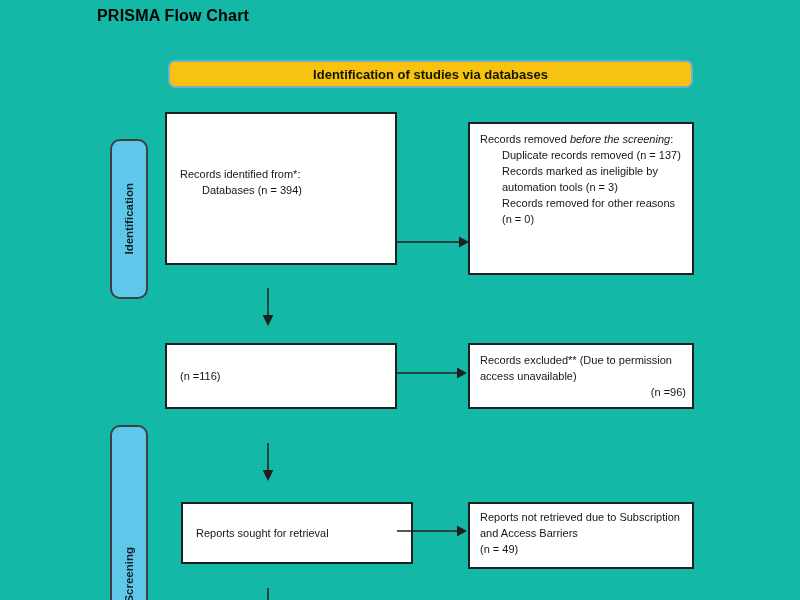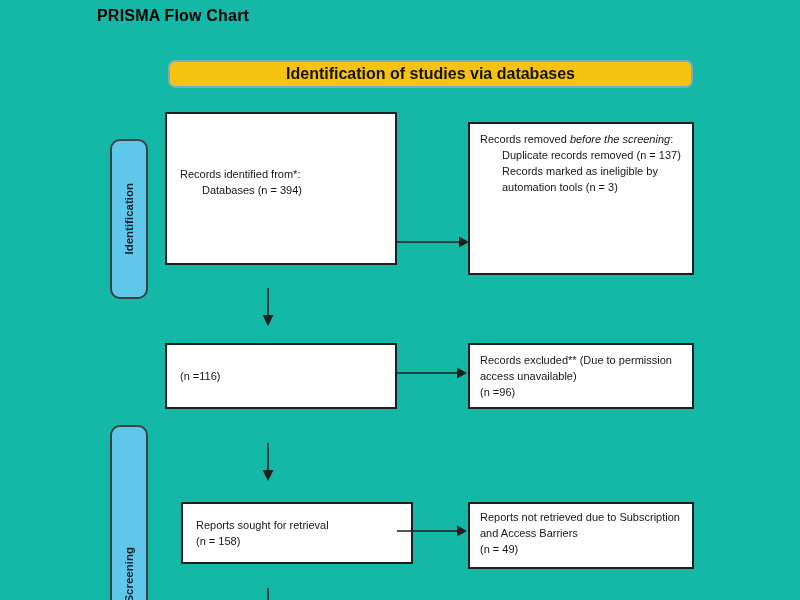--- a/index.html
+++ b/index.html
@@ -22,21 +22,21 @@
     font-size:16px;font-weight:bold;letter-spacing:.2px;color:#000;
   }
   .banner{
     position:absolute;left:168px;top:60px;width:525px;height:28px;
     background:var(--banner-fill);
     border:2px solid var(--banner-border);
     border-radius:7px;
     display:flex;align-items:center;justify-content:center;
     box-sizing:border-box;
   }
-  .banner-label{font-size:16px;font-weight:bold;color:#141400;}
+  .banner-label{font-size:13px;font-weight:bold;color:#141400;}
   .stage-tab{
     position:absolute;left:110px;width:38px;
     background:var(--stage-fill);
     border:2px solid var(--stage-border);
     border-radius:10px;
     box-sizing:border-box;
     display:flex;align-items:center;justify-content:center;
   }
   .stage-tab .vtext{
     writing-mode:vertical-rl;transform:rotate(180deg);
@@ -54,21 +54,21 @@
   .box-identified{left:165px;top:112px;width:232px;height:153px;
     display:flex;flex-direction:column;justify-content:center;
     padding:0 10px 14px 13px;}
   .box-identified .indent{padding-left:22px;}
   .box-removed{left:468px;top:122px;width:226px;height:153px;
     padding:7px 6px 0 10px;}
   .box-removed .item{padding-left:22px;}
   .box-screened{left:165px;top:343px;width:232px;height:66px;
     display:flex;flex-direction:column;justify-content:center;padding:0 10px 0 13px;}
   .box-excluded{left:468px;top:343px;width:226px;height:66px;
-    display:flex;flex-direction:column;justify-content:center;padding:0 6px 0 10px;}
+    display:flex;flex-direction:column;justify-content:center;padding:0 6px 0 10px;align-items:flex-end;}
   .box-sought{left:165px;top:502px;width:232px;height:62px;
     display:flex;flex-direction:column;justify-content:center;padding:0 10px 0 13px;margin-left:16px;}
   .box-not-retrieved{left:468px;top:502px;width:226px;height:67px;
     display:flex;flex-direction:column;justify-content:center;padding:0 6px 6px 10px;}
   .arrows{position:absolute;left:0;top:0;pointer-events:none;}
 </style>
 </head>
 <body>
 
 <div class="canvas">
@@ -89,34 +89,34 @@
 
   <div class="flow-box box-identified">
     <div>Records identified from*:</div>
     <div class="indent">Databases (n = 394)</div>
   </div>
 
   <div class="flow-box box-removed">
     <div><span>Records removed </span><i>before the screening</i><span>:</span></div>
     <div class="item">Duplicate records removed (n = 137)</div>
     <div class="item">Records marked as ineligible by automation tools (n = 3)</div>
+    <div class="item">Records removed for other reasons (n = 0)</div>
   </div>
 
   <div class="flow-box box-screened">
     <div>(n =116)</div>
   </div>
 
   <div class="flow-box box-excluded">
     <div>Records excluded** (Due to permission access unavailable)</div>
     <div>(n =96)</div>
   </div>
 
   <div class="flow-box box-sought">
     <div>Reports sought for retrieval</div>
-    <div>(n = 158)</div>
   </div>
 
   <div class="flow-box box-not-retrieved">
     <div>Reports not retrieved due to Subscription and Access Barriers</div>
     <div>(n = 49)</div>
   </div>
 
   <svg class="arrows" width="800" height="600" viewBox="0 0 800 600" aria-hidden="true">
     <g stroke="#1F1F1F" stroke-width="1.5" fill="#1F1F1F">
       <line x1="397" y1="242" x2="459" y2="242"></line>

